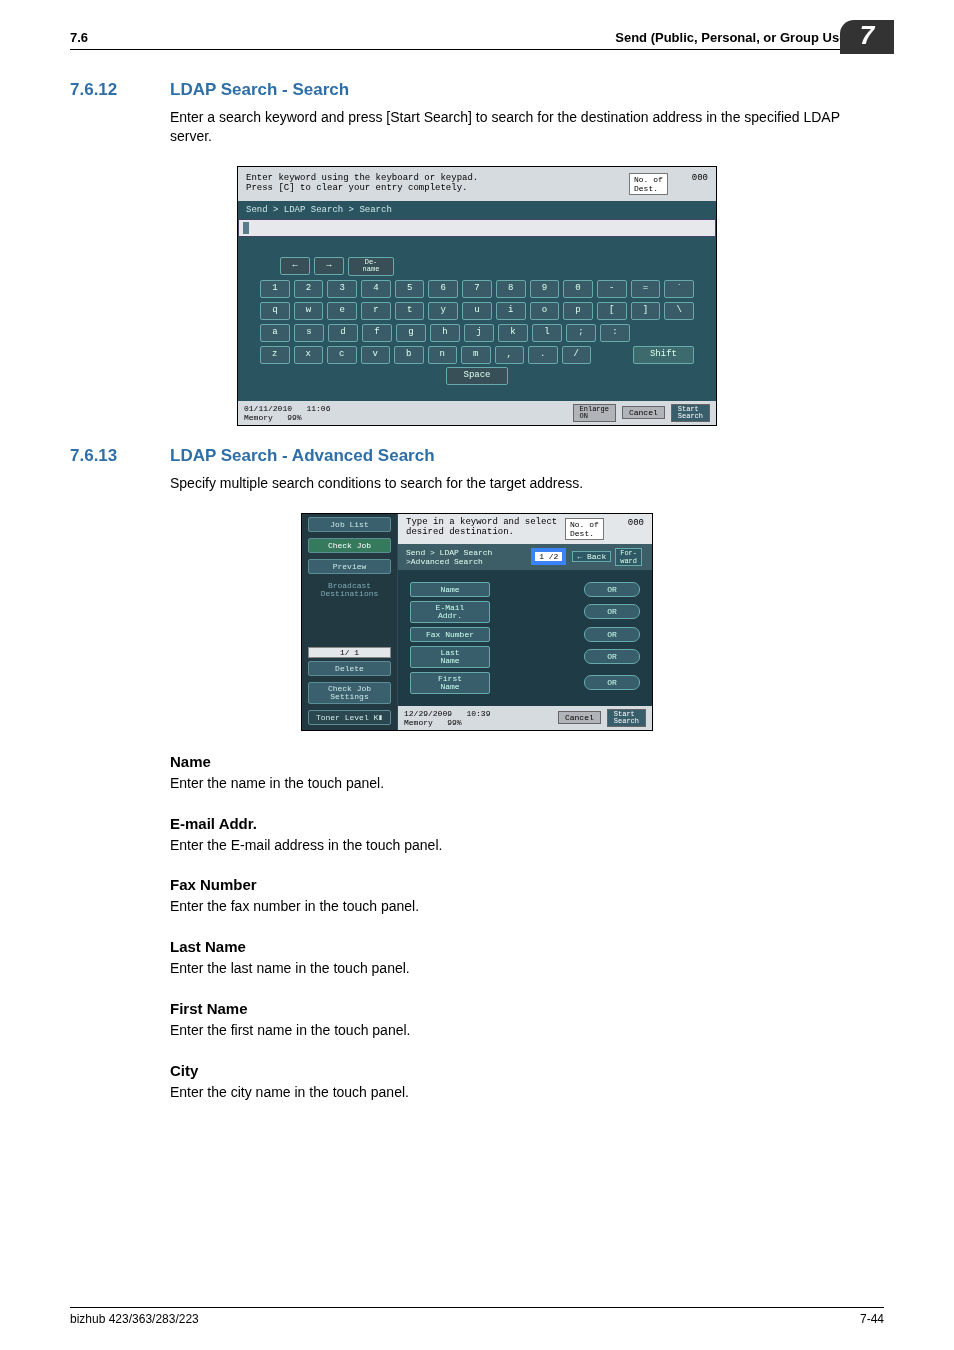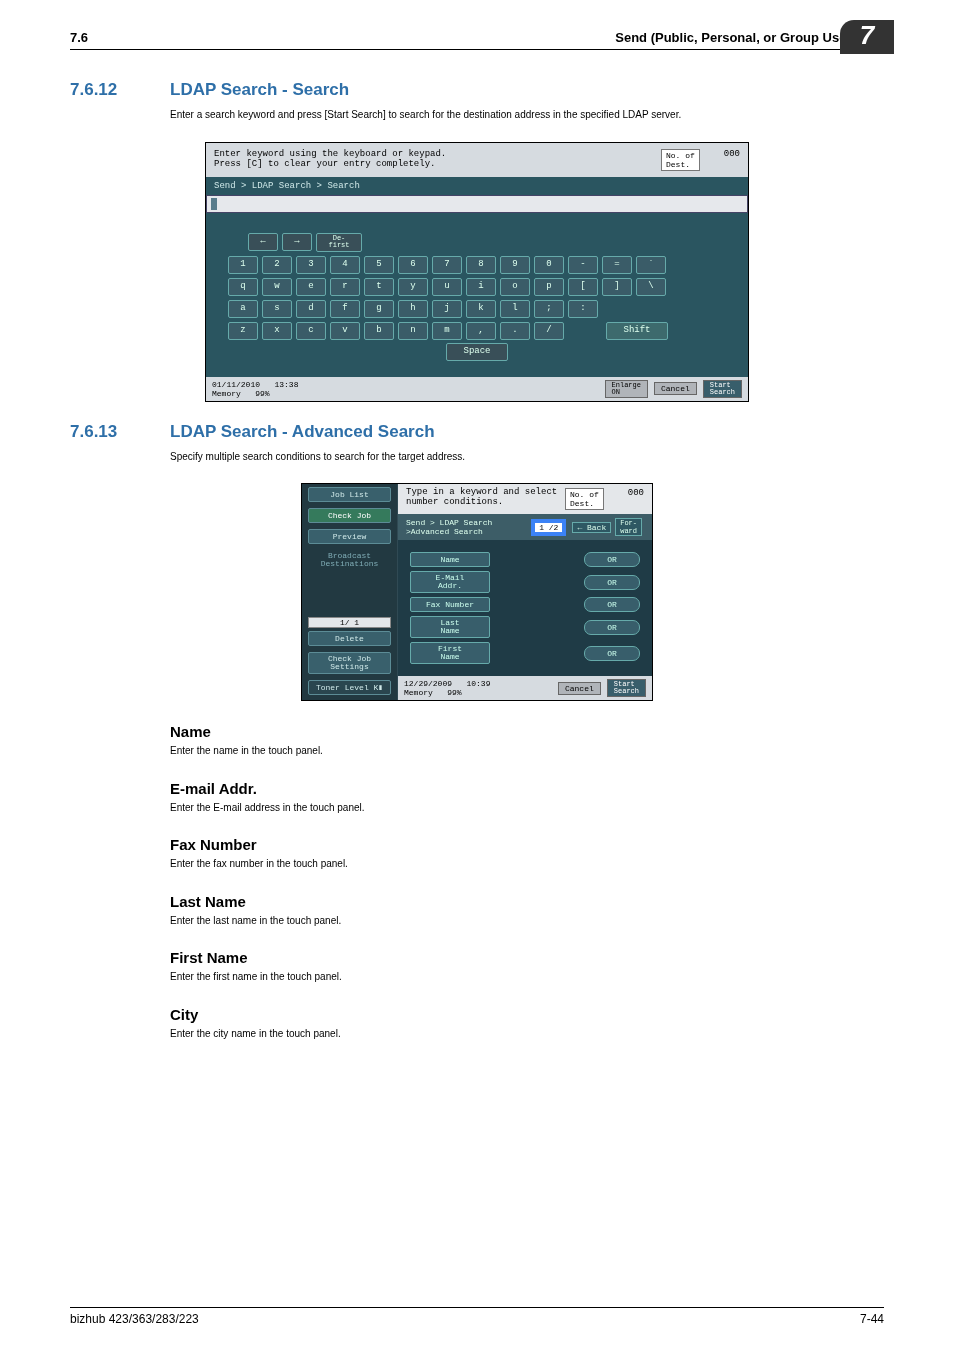--- a/index.html
+++ b/index.html
@@ -4,26 +4,26 @@
 <style>
   html,body{margin:0;padding:0;background:#fff;font-family:Arial,Helvetica,sans-serif;color:#000;}
   .page{width:954px;min-height:1350px;margin:0 auto;position:relative;box-sizing:border-box;padding:30px 70px 60px 70px;}
   .hdr{border-bottom:1px solid #000;padding-bottom:4px;margin-bottom:30px;display:flex;align-items:flex-end;}
   .hdr .secno{font-weight:bold;font-size:13px;width:70px;}
   .hdr .sectxt{font-weight:bold;font-size:13px;flex:1;text-align:right;}
   .chapbadge{position:absolute;top:20px;right:60px;width:54px;height:34px;background:#333;border-top-left-radius:14px;color:#fff;font-size:26px;font-weight:bold;font-style:italic;text-align:center;line-height:30px;}
   .h2row{display:flex;margin-top:20px;}
   .h2no{width:100px;color:#2E6FA8;font-weight:bold;font-size:17px;}
   .h2txt{color:#2E6FA8;font-weight:bold;font-size:17px;}
-  .para{margin-left:100px;font-size:10px;margin-top:8px;max-width:720px;line-height:1.35;}
+  .para{margin-left:100px;font-size:14px;margin-top:8px;max-width:720px;line-height:1.35;}
   .h3{margin-left:100px;font-weight:bold;font-size:15px;margin-top:22px;}
   .h3 + .para{margin-top:4px;}
   .ftr{position:absolute;bottom:24px;left:70px;right:70px;border-top:1px solid #000;font-size:12px;padding-top:4px;display:flex;justify-content:space-between;}
   
-  .shot{display:block;margin:20px auto 15px;width:544px;box-sizing:border-box;}
+  .shot{display:block;margin:20px auto 15px;width:480px;box-sizing:border-box;}
   .shot1{background:#1F3B46;padding:0 0 0 0;border:1px solid #000;}
   .topbar{background:#D6DBE0;font-family:"Courier New",monospace;font-size:9px;padding:6px 8px;display:flex;}
   .topbar .msg{flex:1;line-height:1.15;}
   .dest{border:1px solid #777;background:#fff;padding:1px 4px;font-size:8px;margin-right:24px;}
   .crumb{font-family:"Courier New",monospace;color:#cfe8e8;font-size:9px;padding:4px 8px;}
   .inp{background:#E6E8EC;height:16px;margin:0 0 4px 0;border:1px solid #446;padding:0 4px;}
   .inp .cursor{display:inline-block;width:6px;height:12px;background:#597c8c;margin-top:2px;}
   .kbrow{display:flex;justify-content:flex-start;padding:1px 20px;}
   .key{font-family:"Courier New",monospace;font-size:9px;color:#dfe;background:#3a5c68;border:1px solid #6aa;width:28px;height:16px;margin:1px 2px;text-align:center;line-height:15px;border-radius:2px;}
   .key.util{background:#394f58;width:40px;}
@@ -83,21 +83,21 @@
       <div data-name="dest-count-value">000</div>
     </div>
     <div style="background:#2a5560;">
       <div class="crumb" data-name="breadcrumb">Send &gt; LDAP Search &gt; Search</div>
       <div class="inp" data-name="search-input"><span class="cursor"></span></div>
       <div style="height:14px;"></div>
       <div class="kbrow" style="padding-left:40px;">
         <div class="key util arrow" data-name="arrow-left-key">←</div>
         <div class="key util arrow" data-name="arrow-right-key">→</div>
         <div class="key util" style="width:44px;white-space:pre;line-height:7px;padding-top:1px;font-size:7px;" data-name="delete-key">De-
-first</div>
+name</div>
       </div>
       <div class="kbrow" data-name="keyboard-row-1" id="kb-r1">
           <div class="key" data-name="key-1">1</div>
           <div class="key" data-name="key-2">2</div>
           <div class="key" data-name="key-3">3</div>
           <div class="key" data-name="key-4">4</div>
           <div class="key" data-name="key-5">5</div>
           <div class="key" data-name="key-6">6</div>
           <div class="key" data-name="key-7">7</div>
           <div class="key" data-name="key-8">8</div>
@@ -149,21 +149,21 @@
           <div class="key" data-name="key-/">/</div>
           <div class="key shift" data-name="shift-key">Shift</div>
         </div>
       <div class="kbrow" style="justify-content:center;padding-bottom:16px;">
         <div class="key space" data-name="space-key">Space</div>
       </div>
     </div>
     <div class="btmbar">
       <div style="margin-right:18px;">
         <span data-name="status-date">01/11/2010</span>&nbsp;&nbsp;
-        <span data-name="status-time">13:38</span><br>
+        <span data-name="status-time">11:06</span><br>
         <span data-name="status-mem-label">Memory</span>&nbsp;&nbsp;
         <span data-name="status-mem">99%</span>
       </div>
       <div style="flex:1;"></div>
       <div class="btn" style="white-space:pre;line-height:7px;font-size:7px;" data-name="enlarge-button">Enlarge
 ON</div>
       <div class="btn" data-name="cancel-button">Cancel</div>
       <div class="btn dk" style="white-space:pre;line-height:7px;font-size:7px;" data-name="start-search-button">Start
 Search</div>
     </div>
@@ -187,21 +187,21 @@
         <div style="background:#E4E7EA;color:#000;margin:0 6px;border:1px solid #888;font-family:'Courier New',monospace;font-size:8px;text-align:center;" data-name="page-indicator">1/  1</div>
         <div class="lbtn" data-name="delete-button">Delete</div>
         <div class="lbtn" style="white-space:pre;line-height:8px;" data-name="check-job-settings-button">Check Job
 Settings</div>
         <div class="lbtn toner" data-name="toner-level-indicator">Toner Level  K▮</div>
       </div>
       <div class="rcol">
         <div class="r-top">
           <div class="msg">
             <div data-name="prompt-line">Type in a keyword and select</div>
-            <div data-name="prompt-line">number conditions.</div>
+            <div data-name="prompt-line">desired destination.</div>
           </div>
           <div class="dest" data-name="dest-count-box" style="white-space:pre;">No. of
 Dest.</div>
           <div data-name="dest-count-value">000</div>
         </div>
         <div class="r-crumb" data-name="breadcrumb">
           <span data-name="crumb-text">Send &gt; LDAP Search &gt;Advanced Search</span>
           <span class="pg" data-name="page-indicator">1 /2</span>
           <span class="nav" data-name="back-button">← <span>Back</span></span>
           <span class="nav" style="white-space:pre;line-height:8px;font-size:7px;" data-name="forward-button">For-

